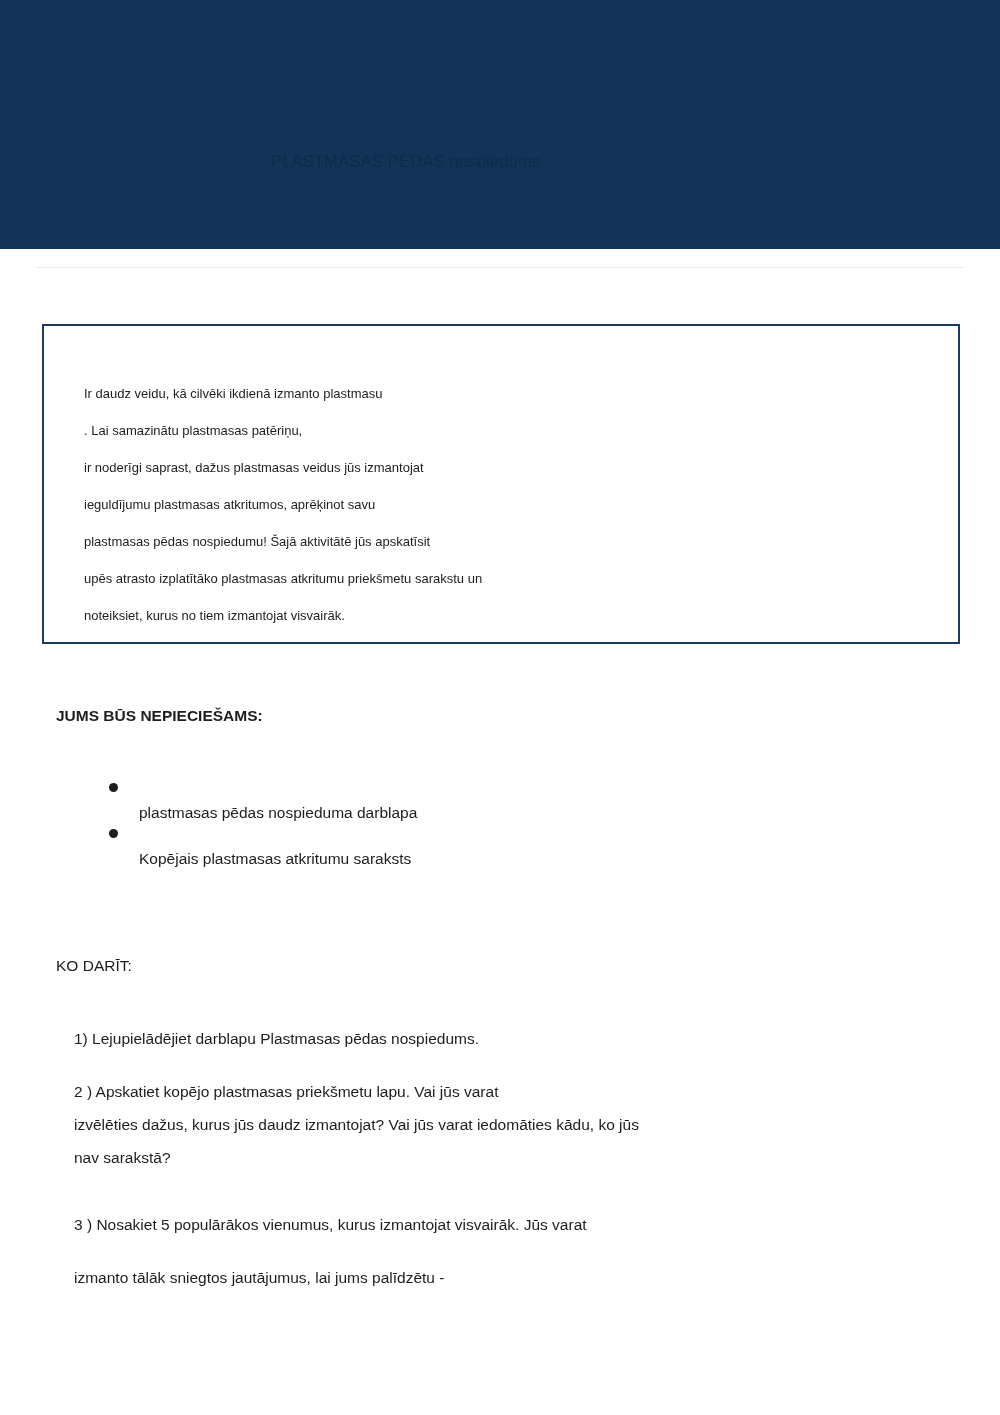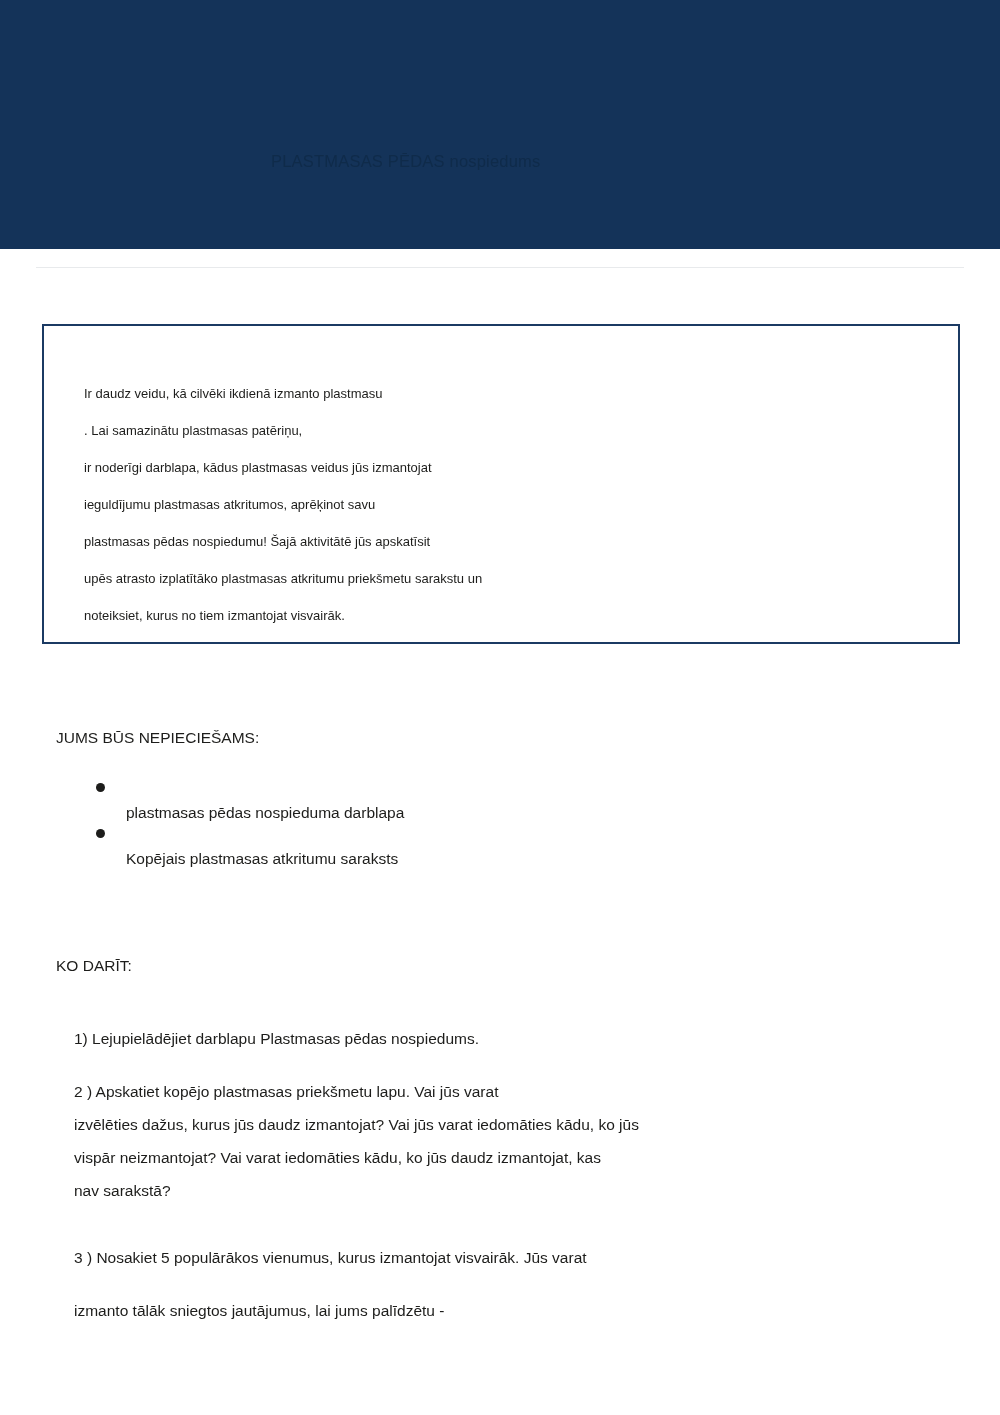--- a/index.html
+++ b/index.html
@@ -79,27 +79,27 @@
     display: inline-block;
   }
 
   
   .section-heading {
     position: absolute;
     font-size: 15.5px;
     color: #1d1d1b;
     white-space: nowrap;
   }
-  #needs-heading { left: 56px; top: 729px; }
+  #needs-heading { left: 56px; top: 707px; font-weight: bold; }
   #todo-heading  { left: 56px; top: 957px; }
 
   
   .bullet-list {
     position: absolute;
-    left: 96px;
+    left: 109px;
     top: 778px;
     width: 700px;
   }
   .bullet-row {
     position: relative;
     height: 46px;
   }
   .bullet-dot {
     position: absolute;
     left: 0;
@@ -143,21 +143,21 @@
   </div>
   <div class="header-title">PLASTMASAS PĒDAS nospiedums</div>
 
   <div class="band-rule"></div>
 
   <div class="intro-box"></div>
 
   <div class="intro-text">
     <div class="line">Ir daudz veidu, kā cilvēki ikdienā izmanto plastmasu</div>
     <div class="line">. Lai samazinātu plastmasas patēriņu,</div>
-    <div class="line">ir noderīgi darblapa, kādus plastmasas veidus jūs izmantojat</div>
+    <div class="line">ir noderīgi saprast, dažus plastmasas veidus jūs izmantojat</div>
     <div class="line">ieguldījumu plastmasas atkritumos, aprēķinot savu</div>
     <div class="line">plastmasas pēdas nospiedumu! Šajā aktivitātē jūs apskatīsit</div>
     <div class="line">upēs atrasto izplatītāko plastmasas atkritumu priekšmetu sarakstu un</div>
     <div class="line">
       <span class="strike-wrap">
         <span>noteiksiet, kurus no tiem izmantojat visvairāk.</span>
       </span>
     </div>
   </div>
 
@@ -178,21 +178,20 @@
 
   <div class="steps">
 
     <div class="step">
       <div class="ln">1) Lejupielādējiet darblapu Plastmasas pēdas nospiedums.</div>
     </div>
 
     <div class="step">
       <div class="ln">2 ) Apskatiet kopējo plastmasas priekšmetu lapu. Vai jūs varat</div>
       <div class="ln">izvēlēties dažus, kurus jūs daudz izmantojat? Vai jūs varat iedomāties kādu, ko jūs</div>
-      <div class="ln">vispār neizmantojat? Vai varat iedomāties kādu, ko jūs daudz izmantojat, kas</div>
       <div class="ln">nav sarakstā?</div>
     </div>
 
     <div class="step step-3">
       <div class="ln">3 ) Nosakiet 5 populārākos vienumus, kurus izmantojat visvairāk. Jūs varat</div>
       <div class="ln ln2">izmanto tālāk sniegtos jautājumus, lai jums palīdzētu -</div>
     </div>
 
   </div>
 

